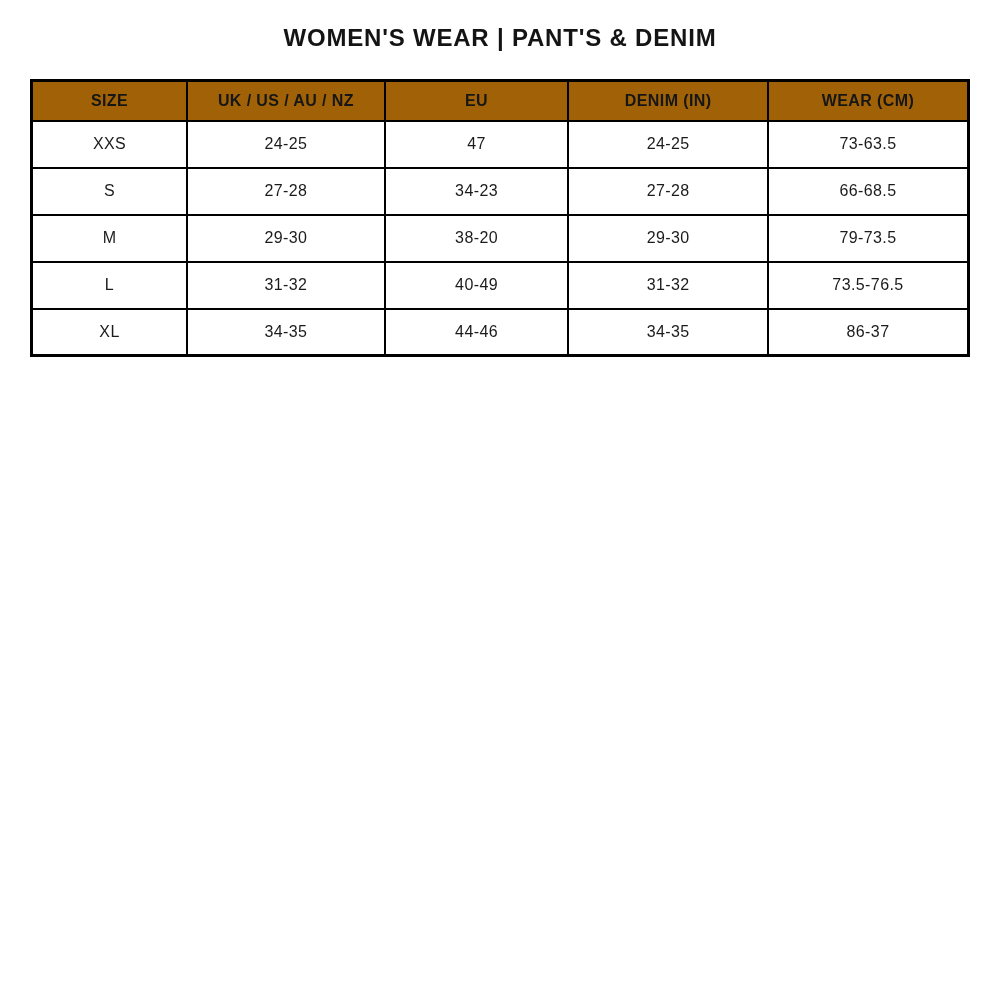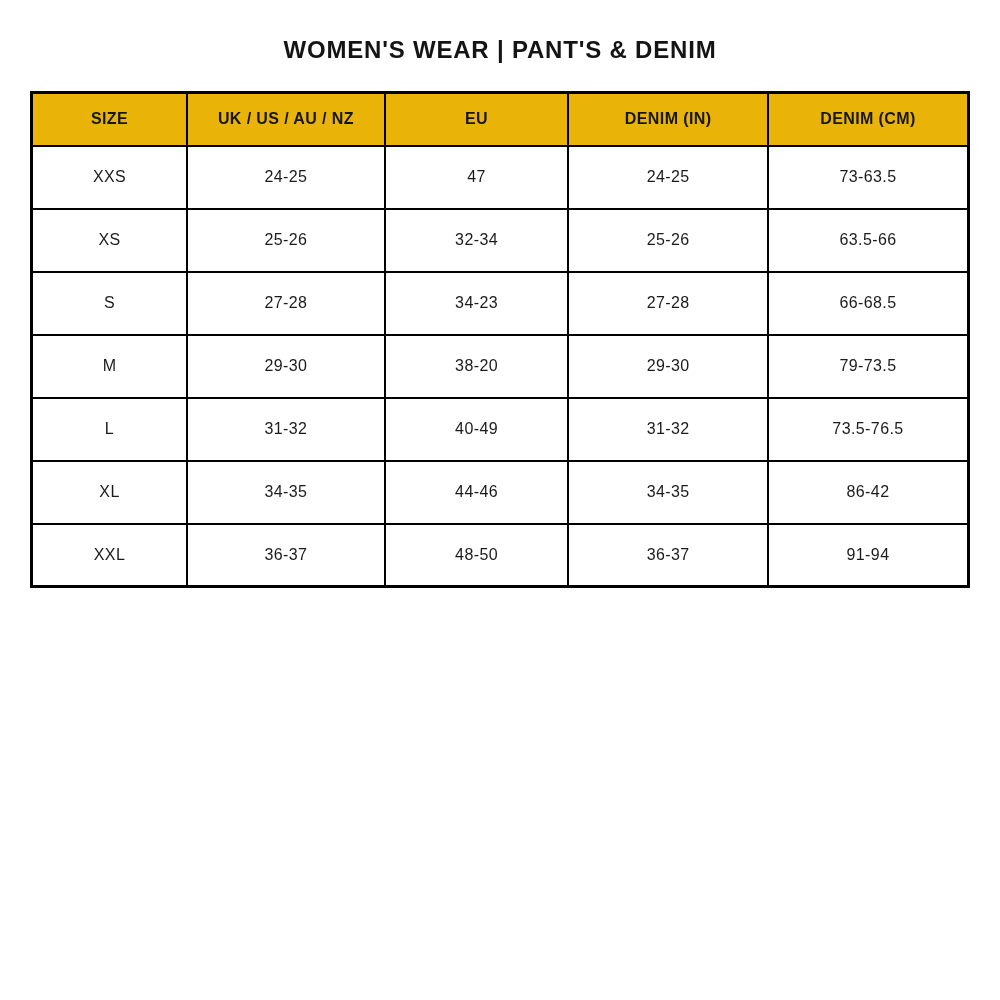--- a/index.html
+++ b/index.html
@@ -10,48 +10,48 @@
     font-family: "Liberation Sans", "DejaVu Sans", sans-serif;
     color: #161616;
   }
   .page {
     width: 1000px;
     height: 1000px;
     position: relative;
   }
   .chart-title {
     text-align: center;
-    padding-top: 36px;
+    padding-top: 24px;
     font-size: 24px;
     font-weight: 700;
     letter-spacing: 0.8px;
     color: #141414;
   }
   table.size-table {
     border-collapse: collapse;
     width: 940px;
     margin: 27px auto 0 auto;
     table-layout: fixed;
     border: 3px solid #000000;
   }
   .size-table th, .size-table td {
     border: 2px solid #000000;
     text-align: center;
     vertical-align: middle;
     font-size: 16px;
     letter-spacing: 0.4px;
   }
   .size-table th {
-    background: #eab308;
-    height: 53px;
+    background: #a16207;
+    height: 40px;
     font-weight: 700;
   }
   .size-table td {
     background: #ffffff;
-    height: 63px;
+    height: 47px;
     font-weight: 400;
     color: #1b1b1b;
   }
   .size-table col:nth-child(1) { width: 16.6%; }
   .size-table col:nth-child(2) { width: 21.1%; }
   .size-table col:nth-child(3) { width: 19.6%; }
   .size-table col:nth-child(4) { width: 21.3%; }
   .size-table col:nth-child(5) { width: 21.4%; }
 </style>
 </head>
@@ -67,37 +67,30 @@
         <col>
         <col>
         <col>
     </colgroup>
     <thead>
       <tr id="header-row">
           <th>SIZE</th>
           <th>UK / US / AU / NZ</th>
           <th>EU</th>
           <th>DENIM (IN)</th>
-          <th>DENIM (CM)</th>
+          <th>WEAR (CM)</th>
         </tr>
     </thead>
     <tbody id="table-body">
         <tr>
           <td>XXS</td>
           <td>24-25</td>
           <td>47</td>
           <td>24-25</td>
           <td>73-63.5</td>
-        </tr>
-        <tr>
-          <td>XS</td>
-          <td>25-26</td>
-          <td>32-34</td>
-          <td>25-26</td>
-          <td>63.5-66</td>
         </tr>
         <tr>
           <td>S</td>
           <td>27-28</td>
           <td>34-23</td>
           <td>27-28</td>
           <td>66-68.5</td>
         </tr>
         <tr>
           <td>M</td>
@@ -111,24 +104,17 @@
           <td>31-32</td>
           <td>40-49</td>
           <td>31-32</td>
           <td>73.5-76.5</td>
         </tr>
         <tr>
           <td>XL</td>
           <td>34-35</td>
           <td>44-46</td>
           <td>34-35</td>
-          <td>86-42</td>
-        </tr>
-        <tr>
-          <td>XXL</td>
-          <td>36-37</td>
-          <td>48-50</td>
-          <td>36-37</td>
-          <td>91-94</td>
+          <td>86-37</td>
         </tr>
       </tbody>
   </table>
 </div>
 
 </body></html>

